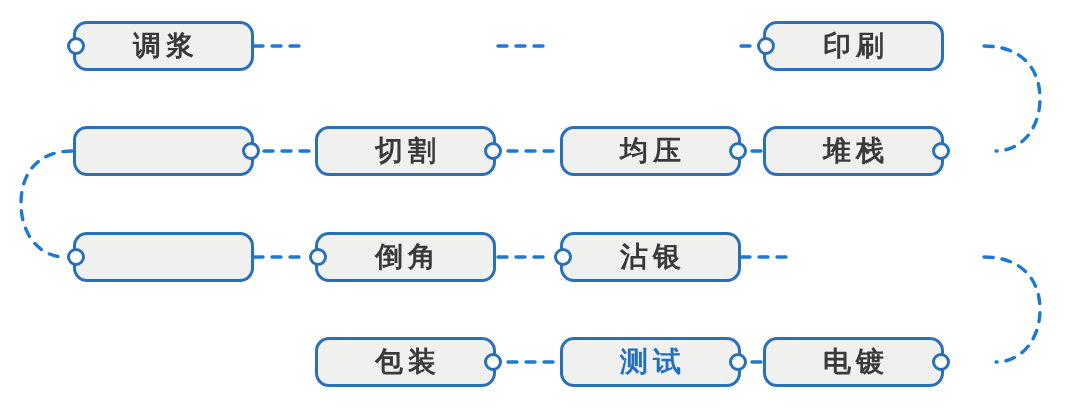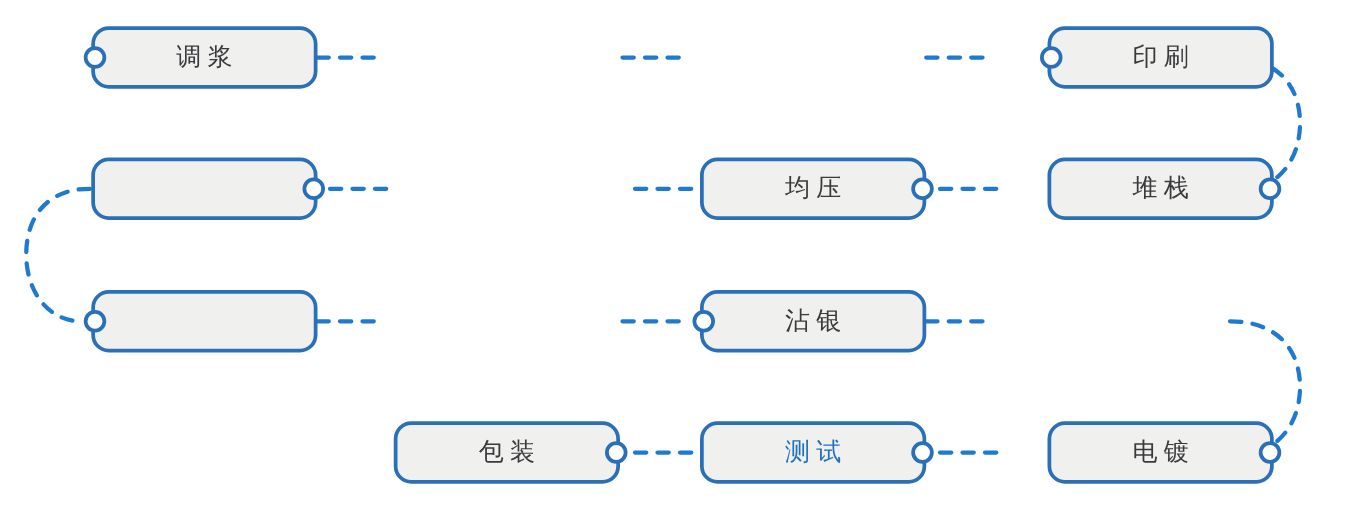--- a/index.html
+++ b/index.html
@@ -30,43 +30,43 @@
   .node{
     position:absolute;
     width:181px;height:50px;
     box-sizing:border-box;
     background:var(--node-fill);
     border:3px solid var(--node-border);
     border-radius:14px;
     display:flex;align-items:center;justify-content:center;
   }
   .node .label{
-    font-size:20px;
-    font-weight:400;
+    font-size:28px;
+    font-weight:700;
     letter-spacing:5px;
     margin-right:-5px;
     line-height:1;
     color:var(--node-text);
     white-space:nowrap;
   }
   .node .label.highlight{color:var(--highlight-text);}
   .dot{
     position:absolute;
     width:18px;height:18px;
     box-sizing:border-box;
     background:var(--dot-fill);
     border:3px solid var(--node-border);
     border-radius:50%;
     top:50%;
     transform:translateY(-50%);
   }
   .dot.left{left:-9px;}
   .dot.right{right:-9px;}
   .r0{top:21px}.r1{top:126px}.r2{top:232px}.r3{top:337px}
-  .c0{left:73px}.c1{left:315px}.c2{left:560px}.c3{left:838px}
+  .c0{left:73px}.c1{left:315px}.c2{left:560px}.c3{left:763px}
 </style>
 </head>
 <body>
 
 <div class="canvas">
 
   <svg class="connectors" width="1080" height="410" viewBox="0 0 1080 410" aria-hidden="true">
 
     <path d="M254 46 H304"></path>
     <path d="M498 46 H549"></path>
@@ -95,31 +95,39 @@
     <span class="label">调浆</span>
   </div>
   <div class="node r0 c3">
     <span class="dot left"></span>
     <span class="label">印刷</span>
   </div>
 
   <div class="node r1 c0">
     <span class="dot right"></span>
   </div>
+  <div class="node r1 c1">
+    <span class="dot right"></span>
+    <span class="label">切割</span>
+  </div>
   <div class="node r1 c2">
     <span class="dot right"></span>
     <span class="label">均压</span>
   </div>
   <div class="node r1 c3">
     <span class="dot right"></span>
     <span class="label">堆栈</span>
   </div>
 
   <div class="node r2 c0">
     <span class="dot left"></span>
+  </div>
+  <div class="node r2 c1">
+    <span class="dot left"></span>
+    <span class="label">倒角</span>
   </div>
   <div class="node r2 c2">
     <span class="dot left"></span>
     <span class="label">沾银</span>
   </div>
 
   <div class="node r3 c1">
     <span class="dot right"></span>
     <span class="label">包装</span>
   </div>

